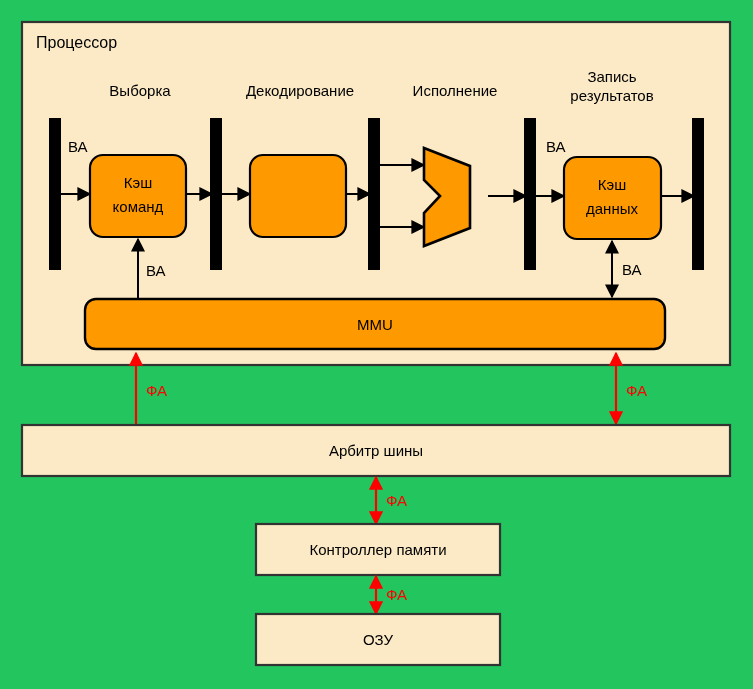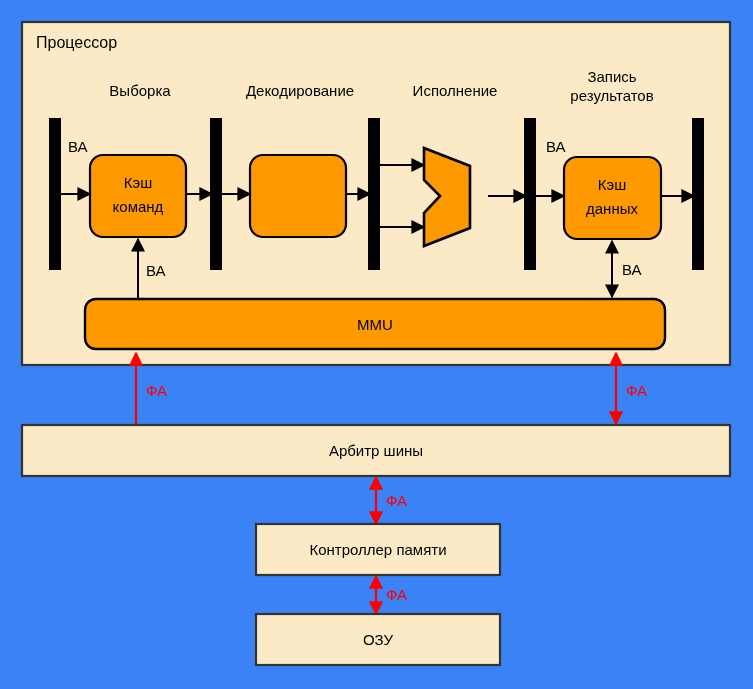--- a/index.html
+++ b/index.html
@@ -7,21 +7,21 @@
     padding: 0;
     background: #ffffff;
   }
   body {
     font-family: "Liberation Sans", sans-serif;
   }
   #stage {
     position: relative;
     width: 753px;
     height: 689px;
-    background: #3b82f6;
+    background: #22c55e;
     overflow: hidden;
   }
   svg#diagram {
     position: absolute;
     left: 0;
     top: 0;
     width: 753px;
     height: 689px;
     display: block;
   }

